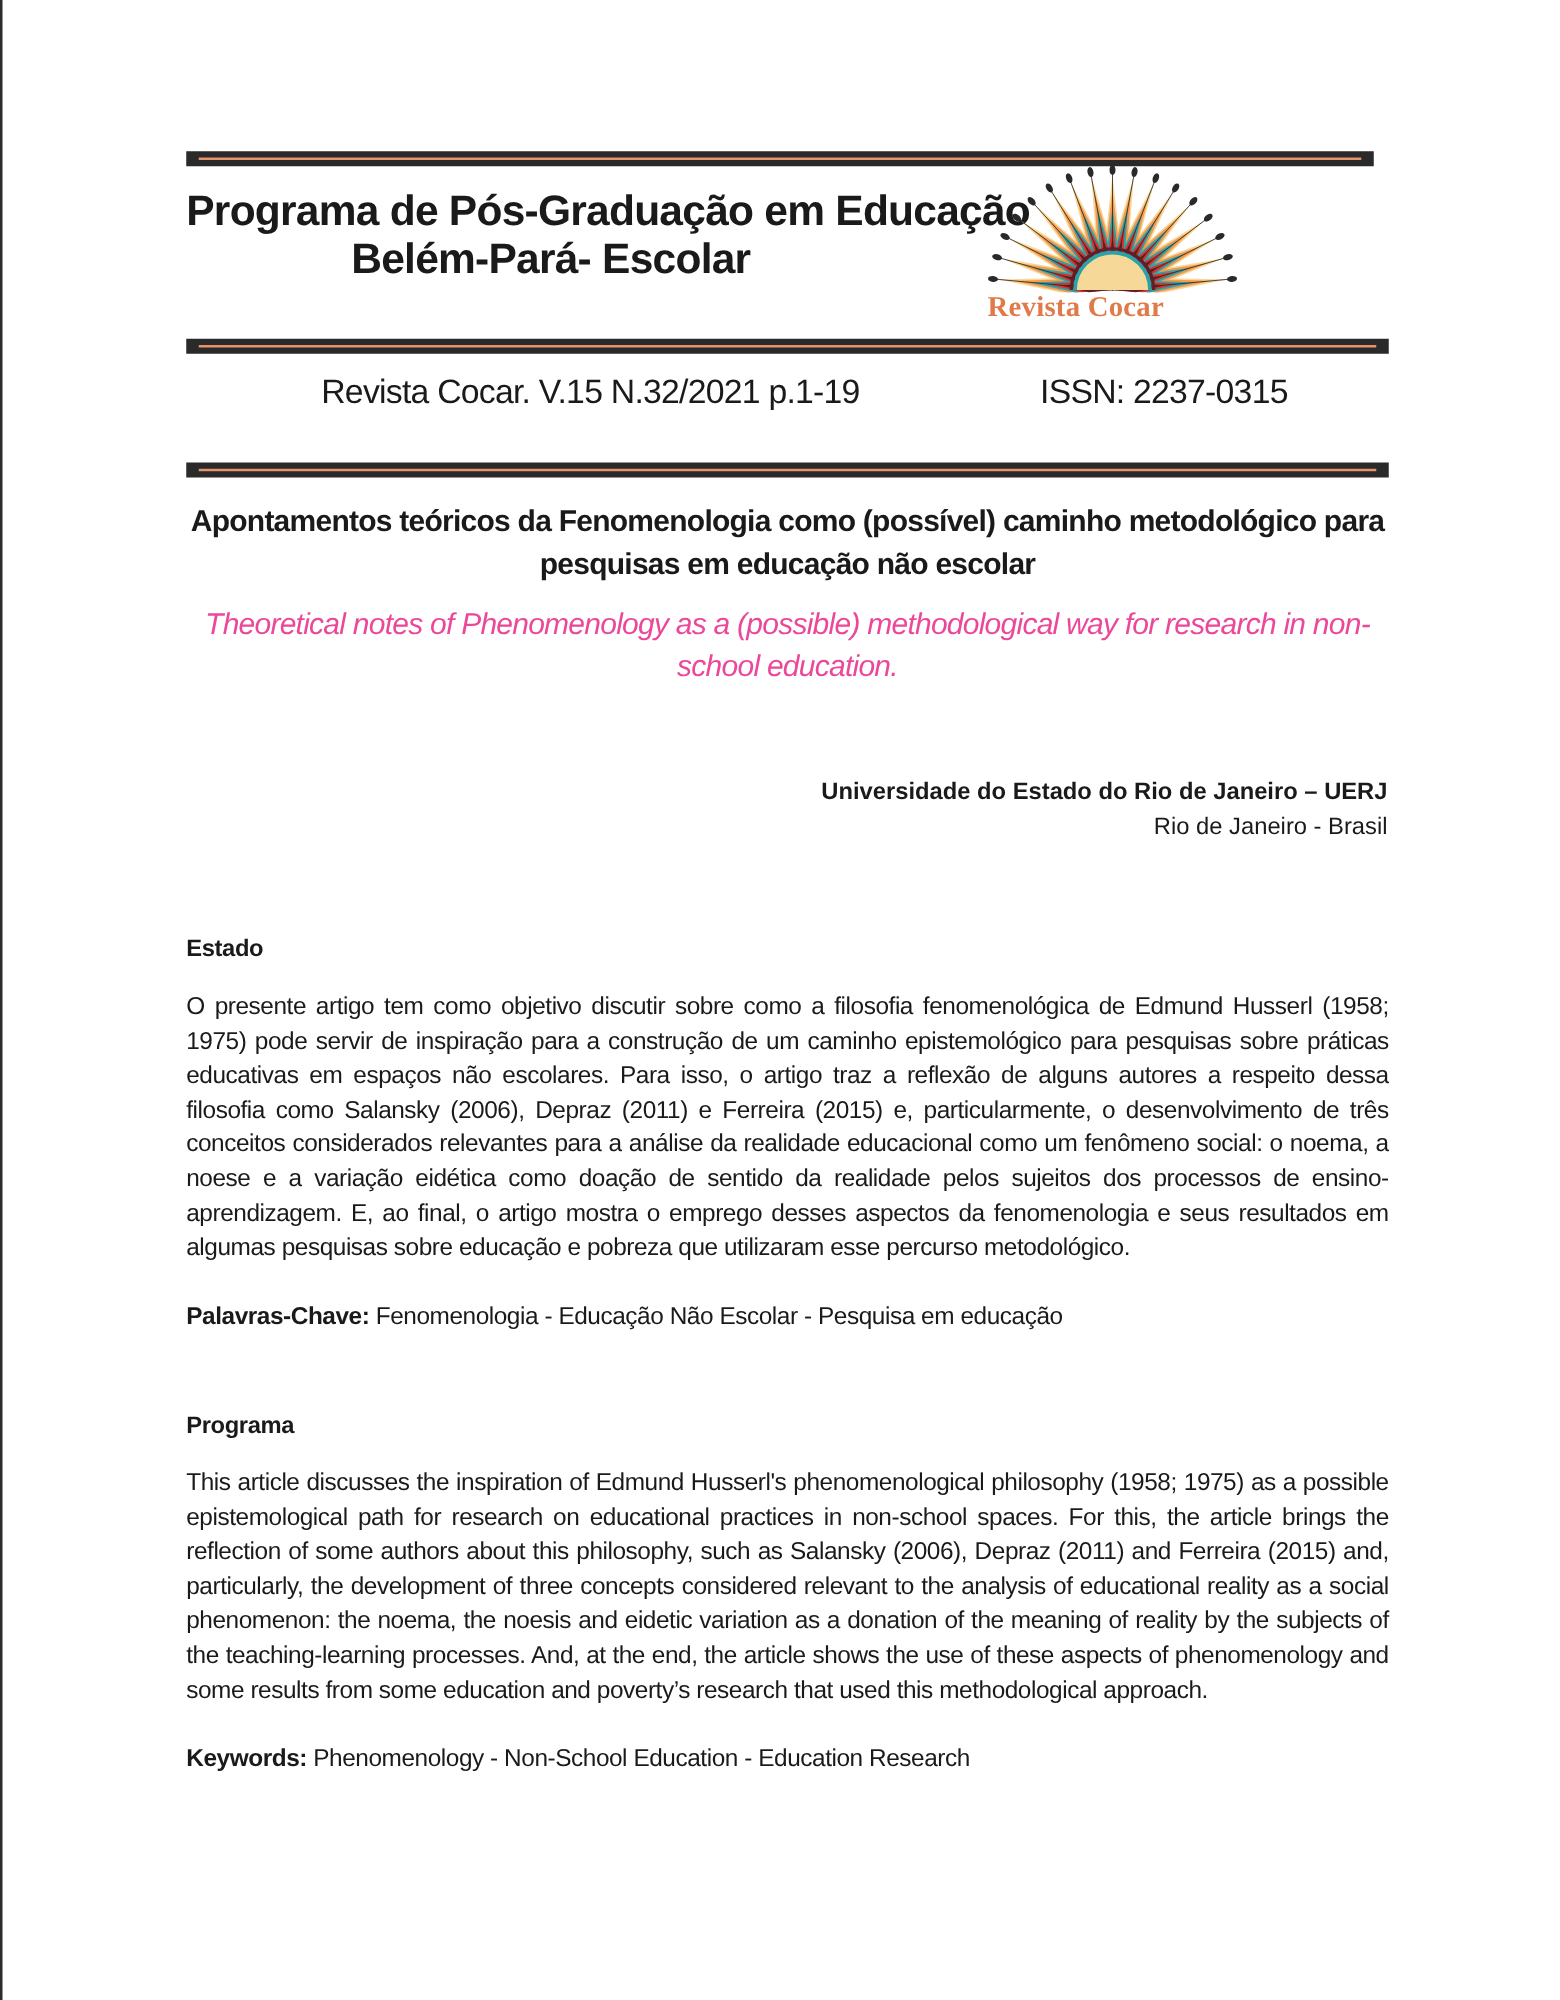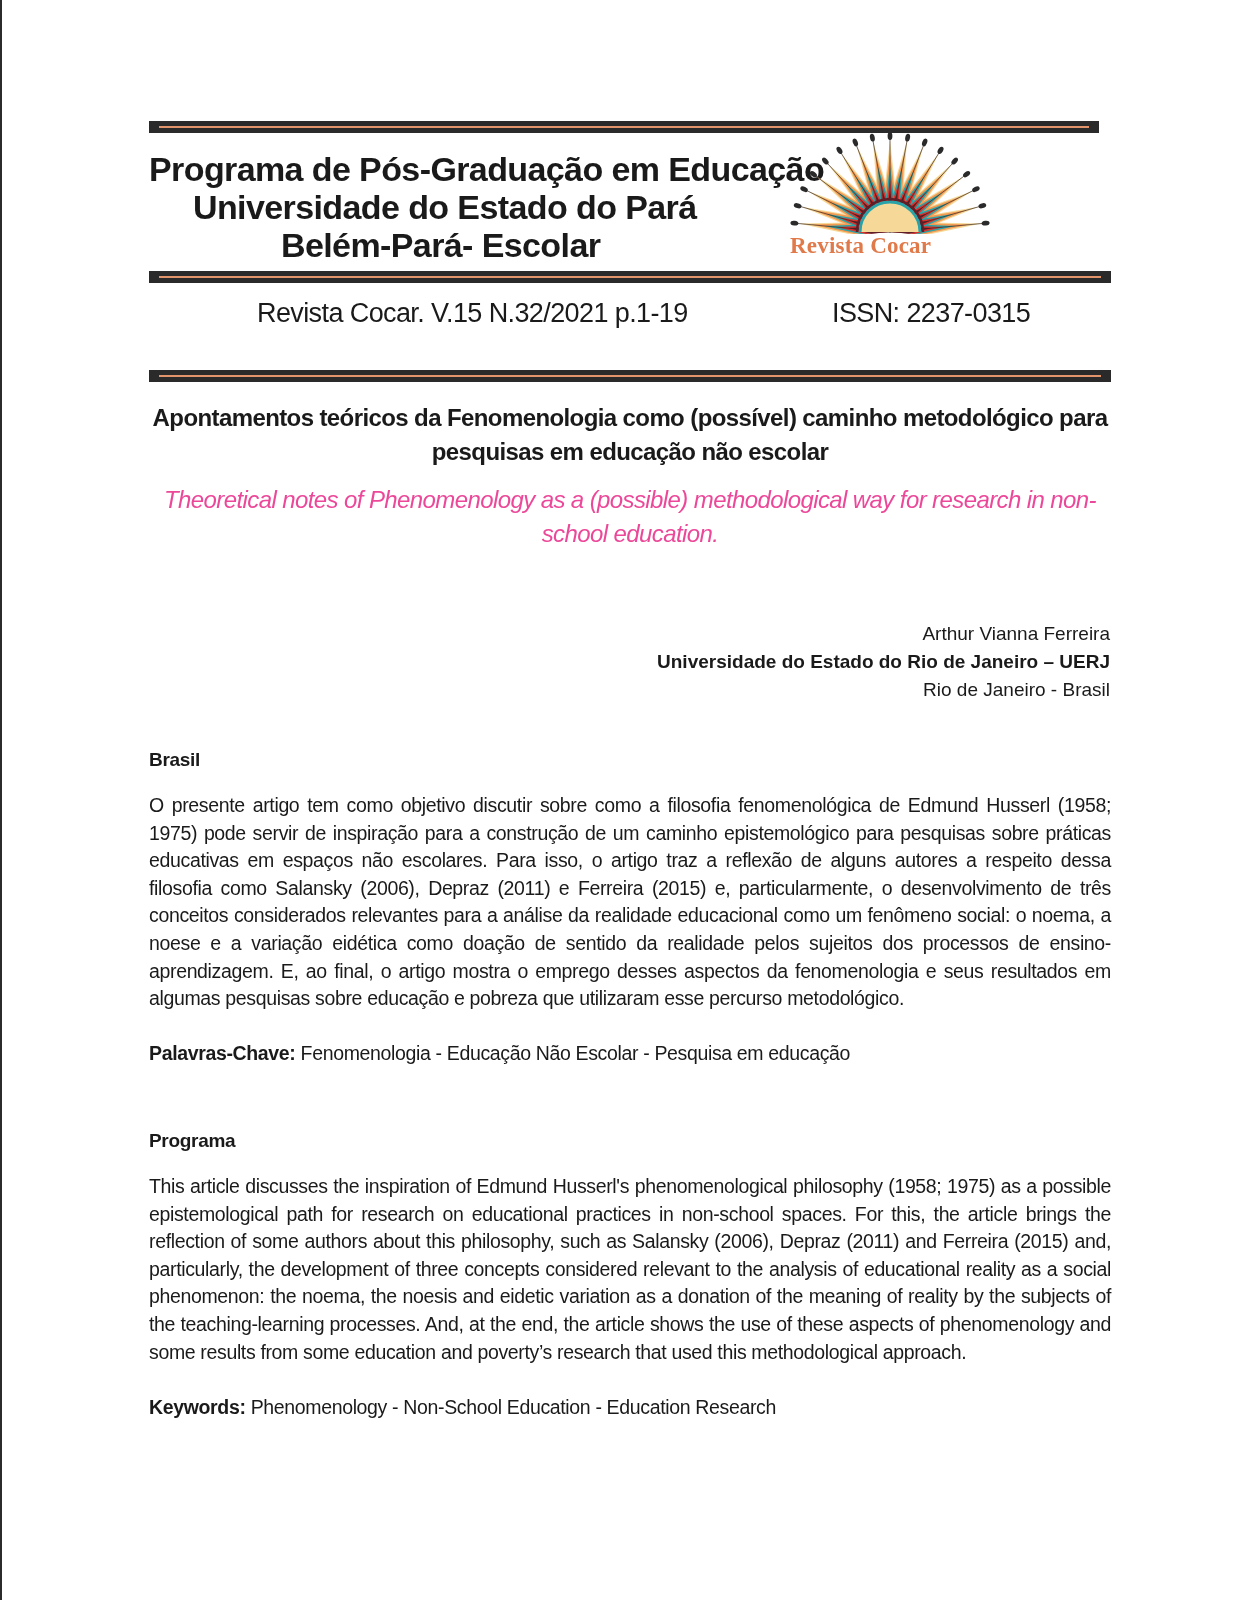--- a/index.html
+++ b/index.html
@@ -51,21 +51,20 @@
   </style>
 </head>
 <body>
 
 <div class="left-edge"></div>
 
 <div class="rule r1"></div>
 
 <div class="inst">
   <div class="l1">Programa de Pós-Graduação em Educação</div>
-  <div class="l2">Universidade do Estado do Pará</div>
   <div class="l3">Belém-Pará- Escolar</div>
 </div>
 
 <div class="logo">
   <svg width="200" height="105" viewBox="0 0 200 105" id="headdress">
       <polygon points="58.64689280272897,101.96990485328881 8.392455780856835,91.5113109293762 59.71297710367417,90.46502301256483 100,100" fill="#f6d999"></polygon>
       <polygon points="58.989038969801484,94.33774997200416 11.512040828100652,74.82300491336835 62.150987650395585,83.22465308378118 100,100" fill="#f6d999"></polygon>
       <polygon points="60.72776422753116,86.89841622430255 17.644977195334278,58.99207126855847 65.87790091779597,76.55554747441838 100,100" fill="#f6d999"></polygon>
       <polygon points="63.8038583726371,79.90524119846455 26.582415090217964,44.55761345310841 70.76680134449379,70.68481457729273 100,100" fill="#f6d999"></polygon>
       <polygon points="68.112568708376,73.59636908260612 38.02000078451674,32.01117961569936 76.65120329004759,65.81237516004782 100,100" fill="#f6d999"></polygon>
@@ -194,24 +193,23 @@
 
 <div class="citation">Revista Cocar. V.15 N.32/2021 p.1-19</div>
 <div class="issn">ISSN: 2237-0315</div>
 
 <div class="rule r3"></div>
 
 <div class="title-pt">Apontamentos teóricos da Fenomenologia como (possível) caminho metodológico para pesquisas em educação não escolar</div>
 <div class="title-en">Theoretical notes of Phenomenology as a (possible) methodological way for research in non-school education.</div>
 
 <div class="author-block">
-  <div>Arthur Vianna Ferreira</div>
   <div class="aff">Universidade do Estado do Rio de Janeiro – UERJ</div>
   <div>Rio de Janeiro - Brasil</div>
 </div>
 
-<div class="section-head resumo-head">Brasil</div>
+<div class="section-head resumo-head">Estado</div>
 <div class="para resumo-body"><span class="last">O presente artigo tem como objetivo discutir sobre como a filosofia fenomenológica de Edmund Husserl (1958; 1975) pode servir de inspiração para a construção de um caminho epistemológico para pesquisas sobre práticas educativas em espaços não escolares. Para isso, o artigo traz a reflexão de alguns autores a respeito dessa filosofia como Salansky (2006), Depraz (2011) e Ferreira (2015) e, particularmente, o desenvolvimento de três conceitos considerados relevantes para a análise da realidade educacional como um fenômeno social: o noema, a noese e a variação eidética como doação de sentido da realidade pelos sujeitos dos processos de ensino-aprendizagem. E, ao final, o artigo mostra o emprego desses aspectos da fenomenologia e seus resultados em algumas pesquisas sobre educação e pobreza que utilizaram esse percurso metodológico.</span></div>
 <div class="kw kw-pt"><b>Palavras-Chave:</b> <span>Fenomenologia - Educação Não Escolar - Pesquisa em educação</span></div>
 
 <div class="section-head abstract-head">Programa</div>
 <div class="para abstract-body"><span>This article discusses the inspiration of Edmund Husserl's phenomenological philosophy (1958; 1975) as a possible epistemological path for research on educational practices in non-school spaces. For this, the article brings the reflection of some authors about this philosophy, such as Salansky (2006), Depraz (2011) and Ferreira (2015) and, particularly, the development of three concepts considered relevant to the analysis of educational reality as a social phenomenon: the noema, the noesis and eidetic variation as a donation of the meaning of reality by the subjects of the teaching-learning processes. And, at the end, the article shows the use of these aspects of phenomenology and some results from some education and poverty’s research that used this methodological approach.</span></div>
 <div class="kw kw-en"><b>Keywords:</b> <span>Phenomenology - Non-School Education - Education Research</span></div>
 
 </body></html>

